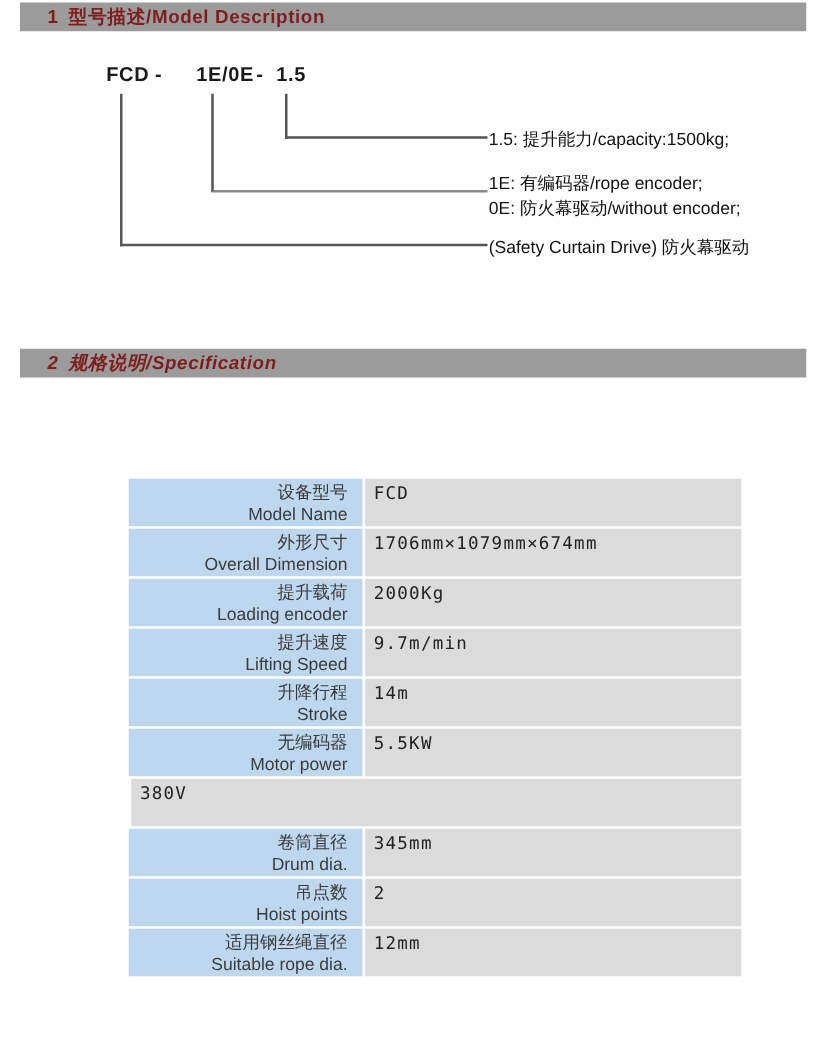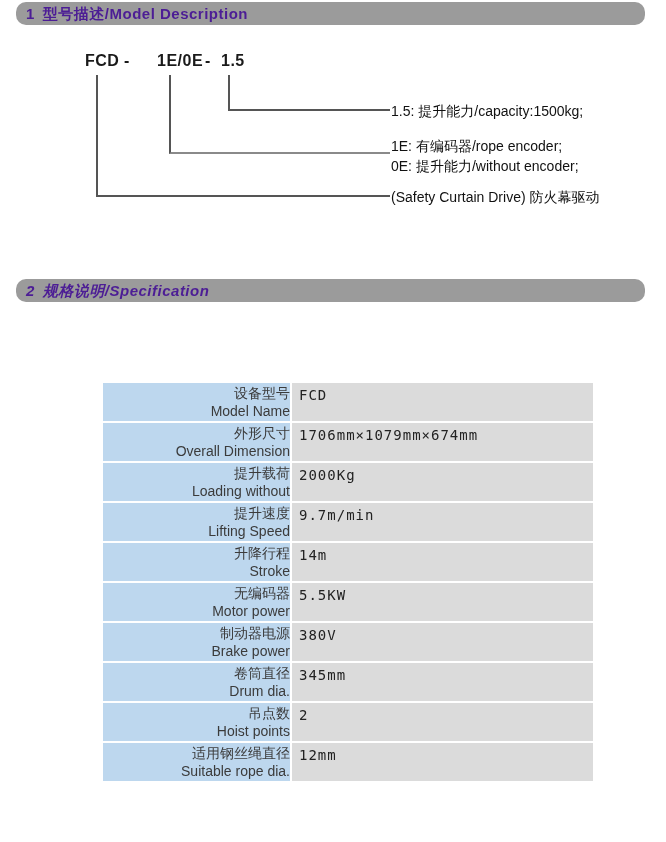--- a/index.html
+++ b/index.html
@@ -6,24 +6,24 @@
   body{
     width:666px;height:842px;
     background:#ffffff;
     position:relative;
     font-family:"Liberation Sans","DejaVu Sans",sans-serif;
     overflow:hidden;
   }
   
   .section-bar{
     position:absolute;left:16px;width:629px;height:23px;
-    background:#9B9B9B;color:#4c1d95;
+    background:#9B9B9B;color:#7f1d1d;
     font-weight:bold;font-size:15px;line-height:23px;
     letter-spacing:.5px;white-space:nowrap;
-    padding-left:10px;box-sizing:border-box;border-radius:10px;
+    padding-left:22px;box-sizing:border-box;
   }
   .section-bar .sec-num{display:inline-block;margin-right:8px;}
   #section1-bar{top:2px;}
   #section2-bar{top:279px;font-style:italic;}
 
   
   .code-part{
     position:absolute;top:52px;
     font-weight:bold;font-size:16px;color:#1a1a1a;
     letter-spacing:.5px;white-space:nowrap;
@@ -59,21 +59,21 @@
     position:absolute;left:103px;top:383px;width:490px;
   }
   .spec-row{
     display:flex;height:38px;margin-bottom:2px;
   }
   .label-cell{
     width:187px;box-sizing:border-box;
     background:#BDD7EE;
     display:flex;flex-direction:column;justify-content:center;
     align-items:flex-end;
-    padding-right:0;
+    padding-right:12px;
     font-size:14px;line-height:18px;color:#3b3b3b;
     white-space:nowrap;
   }
   .value-cell{
     flex:1;margin-left:2px;box-sizing:border-box;
     background:#DBDBDB;
     padding:4px 0 0 7px;
     font-family:"DejaVu Sans Mono",monospace;
     font-size:14px;letter-spacing:1px;color:#222;
     white-space:nowrap;
@@ -92,21 +92,21 @@
 <span class="code-part" id="code-dash2">-</span>
 <span class="code-part" id="code-15">1.5</span>
 
 <div class="connector" id="line-capacity"></div>
 <div class="connector" id="line-encoder"></div>
 <div class="connector" id="line-drive"></div>
 
 <div class="annotation" id="ann-capacity">1.5: 提升能力/capacity:1500kg;</div>
 <div class="annotation" id="ann-encoder">
   <div>1E: 有编码器/rope encoder;</div>
-  <div>0E: 提升能力/without encoder;</div>
+  <div>0E: 防火幕驱动/without encoder;</div>
 </div>
 <div class="annotation" id="ann-drive">(Safety Curtain Drive) 防火幕驱动</div>
 
 <div class="section-bar" id="section2-bar">
   <span class="sec-num">2</span><span>规格说明/Specification</span>
 </div>
 
 <div class="spec-table">
 
   <div class="spec-row">
@@ -121,21 +121,21 @@
     <div class="label-cell">
       <span>外形尺寸</span>
       <span>Overall Dimension</span>
     </div>
     <div class="value-cell">1706mm×1079mm×674mm</div>
   </div>
 
   <div class="spec-row">
     <div class="label-cell">
       <span>提升载荷</span>
-      <span>Loading without</span>
+      <span>Loading encoder</span>
     </div>
     <div class="value-cell">2000Kg</div>
   </div>
 
   <div class="spec-row">
     <div class="label-cell">
       <span>提升速度</span>
       <span>Lifting Speed</span>
     </div>
     <div class="value-cell">9.7m/min</div>
@@ -151,24 +151,20 @@
 
   <div class="spec-row">
     <div class="label-cell">
       <span>无编码器</span>
       <span>Motor power</span>
     </div>
     <div class="value-cell">5.5KW</div>
   </div>
 
   <div class="spec-row">
-    <div class="label-cell">
-      <span>制动器电源</span>
-      <span>Brake power</span>
-    </div>
     <div class="value-cell">380V</div>
   </div>
 
   <div class="spec-row">
     <div class="label-cell">
       <span>卷筒直径</span>
       <span>Drum dia.</span>
     </div>
     <div class="value-cell">345mm</div>
   </div>

